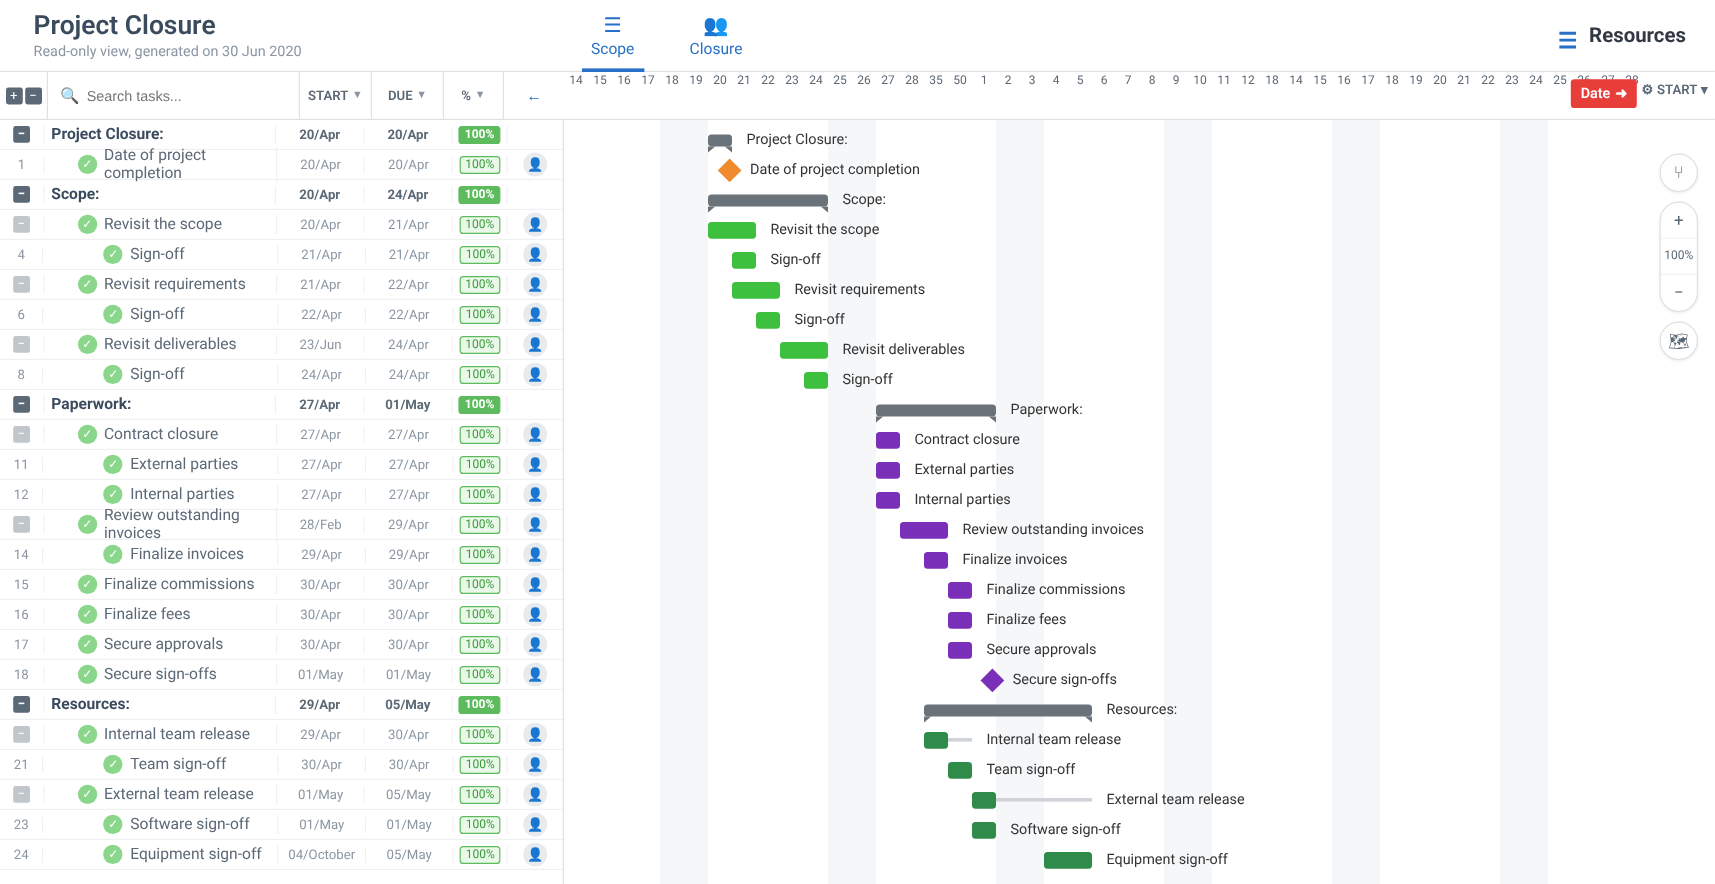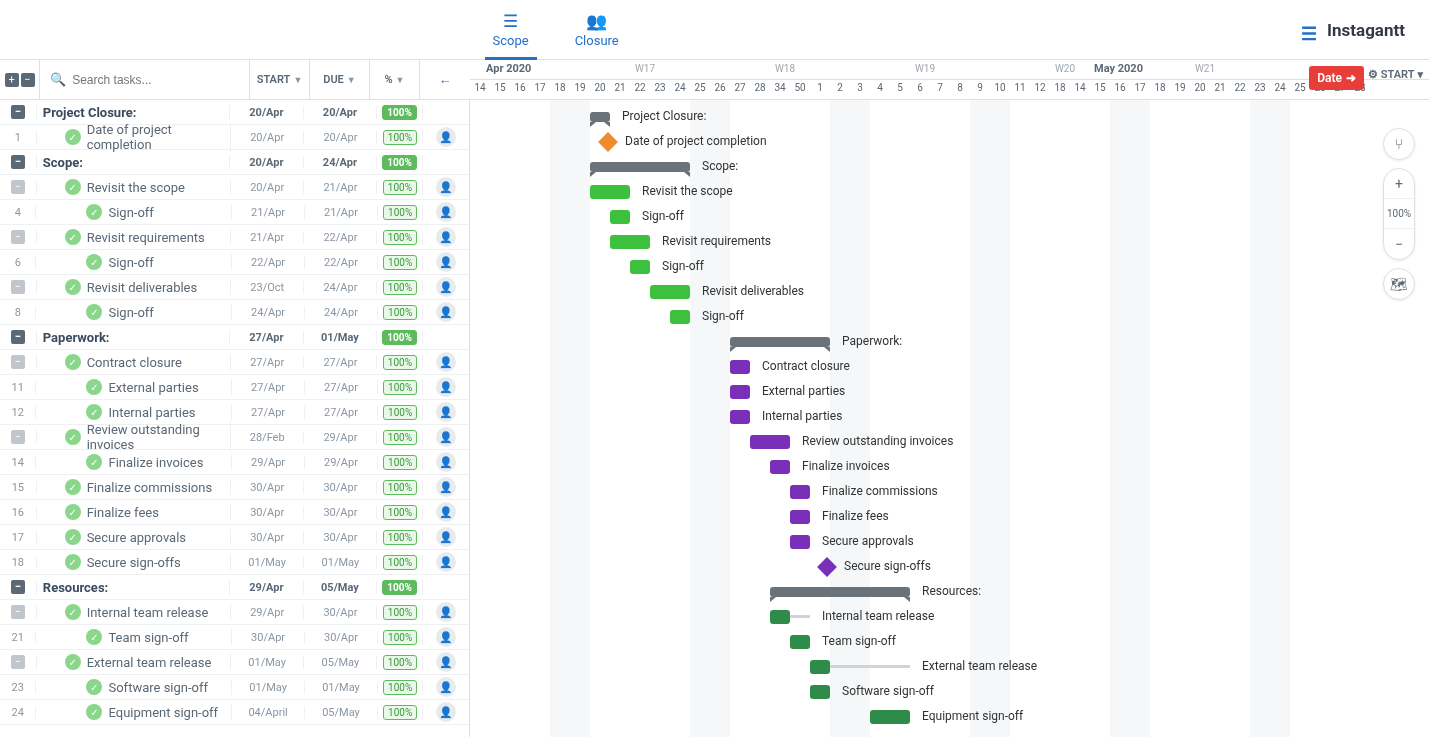--- a/index.html
+++ b/index.html
@@ -84,33 +84,37 @@
 .circ { width: 32px; height: 32px; border-radius: 50%; background:#fff; border:1px solid #e0e0e0; box-shadow: 0 1px 3px rgba(0,0,0,0.08); display:flex; align-items:center; justify-content:center; font-size: 14px; color:#5b6875; cursor:pointer;}
 .zoom-group { background:#fff; border:1px solid #e0e0e0; border-radius: 16px; box-shadow:0 1px 3px rgba(0,0,0,0.08); display:flex; flex-direction:column; align-items:center; width:32px; overflow:hidden;}
 .zoom-btn { width:32px; height:30px; display:flex; align-items:center; justify-content:center; font-size:14px; color:#5b6875; border-bottom:1px solid #eef0f2; cursor:pointer;}
 .zoom-btn:last-child { border-bottom:none;}
 .zoom-pct { font-size:10px;}
 </style>
 </head>
 <body>
 
 <div class="header">
+  <div class="title-block">
+    <div class="title">Project Closure</div>
+    <div class="subtitle">Read-only view, generated on 30 Jun 2020</div>
+  </div>
   <div class="tabs">
     <div class="tab active">
       <span class="tab-icon">☰</span>
       <span>Scope</span>
     </div>
     <div class="tab">
       <span class="tab-icon">👥</span>
       <span>Closure</span>
     </div>
   </div>
   <div class="logo">
     <span class="logo-mark">☰</span>
-    <span>Instagantt</span>
+    <span>Resources</span>
   </div>
 </div>
 
 <div class="row2">
   <div class="col-controls">
     <div class="sq-btn">+</div>
     <div class="sq-btn">−</div>
   </div>
   <div class="col-search">
     <span>🔍</span>
@@ -123,46 +127,37 @@
   <div class="col-h col-due">
       <span>DUE</span>
       <span class="sort-arrow">▼</span>
     </div>
   <div class="col-h col-pct">
       <span>%</span>
       <span class="sort-arrow">▼</span>
     </div>
   <div class="col-back">←</div>
   <div class="timeline-header">
-    <div class="month-row" id="month-row">
-        <span class="month-cell" style="left: 16px;">Apr 2020</span>
-        <span class="month-cell" style="left: 624px;">May 2020</span>
-        <span class="week-cell" style="left: 165px;">W17</span>
-        <span class="week-cell" style="left: 305px;">W18</span>
-        <span class="week-cell" style="left: 445px;">W19</span>
-        <span class="week-cell" style="left: 585px;">W20</span>
-        <span class="week-cell" style="left: 725px;">W21</span>
-      </div>
     <div class="day-row" id="day-row">
         <span class="day-cell" style="left: 0px;">14</span>
         <span class="day-cell" style="left: 20px;">15</span>
         <span class="day-cell" style="left: 40px;">16</span>
         <span class="day-cell" style="left: 60px;">17</span>
         <span class="day-cell" style="left: 80px;">18</span>
         <span class="day-cell" style="left: 100px;">19</span>
         <span class="day-cell" style="left: 120px;">20</span>
         <span class="day-cell" style="left: 140px;">21</span>
         <span class="day-cell" style="left: 160px;">22</span>
         <span class="day-cell" style="left: 180px;">23</span>
         <span class="day-cell" style="left: 200px;">24</span>
         <span class="day-cell" style="left: 220px;">25</span>
         <span class="day-cell" style="left: 240px;">26</span>
         <span class="day-cell" style="left: 260px;">27</span>
         <span class="day-cell" style="left: 280px;">28</span>
-        <span class="day-cell" style="left: 300px;">34</span>
+        <span class="day-cell" style="left: 300px;">35</span>
         <span class="day-cell" style="left: 320px;">50</span>
         <span class="day-cell" style="left: 340px;">1</span>
         <span class="day-cell" style="left: 360px;">2</span>
         <span class="day-cell" style="left: 380px;">3</span>
         <span class="day-cell" style="left: 400px;">4</span>
         <span class="day-cell" style="left: 420px;">5</span>
         <span class="day-cell" style="left: 440px;">6</span>
         <span class="day-cell" style="left: 460px;">7</span>
         <span class="day-cell" style="left: 480px;">8</span>
         <span class="day-cell" style="left: 500px;">9</span>
@@ -308,21 +303,21 @@
         </div>
       </div>
       <div class="row">
         <div class="cell-idx">
           <div class="collapse light">−</div>
         </div>
         <div class="cell-name indent1">
           <div class="check">✓</div>
           <span>Revisit deliverables</span>
         </div>
-        <div class="cell-date">23/Oct</div>
+        <div class="cell-date">23/Jun</div>
         <div class="cell-date">24/Apr</div>
         <div class="cell-pct">
           <span class="pct-badge">100%</span>
         </div>
         <div class="cell-assign">
           <div class="avatar">👤</div>
         </div>
       </div>
       <div class="row">
         <div class="cell-idx">8</div>
@@ -569,21 +564,21 @@
         <div class="cell-assign">
           <div class="avatar">👤</div>
         </div>
       </div>
       <div class="row">
         <div class="cell-idx">24</div>
         <div class="cell-name indent2">
           <div class="check">✓</div>
           <span>Equipment sign-off</span>
         </div>
-        <div class="cell-date">04/April</div>
+        <div class="cell-date">04/October</div>
         <div class="cell-date">05/May</div>
         <div class="cell-pct">
           <span class="pct-badge">100%</span>
         </div>
         <div class="cell-assign">
           <div class="avatar">👤</div>
         </div>
       </div>
     </div>
   <div class="chart" id="chart">

